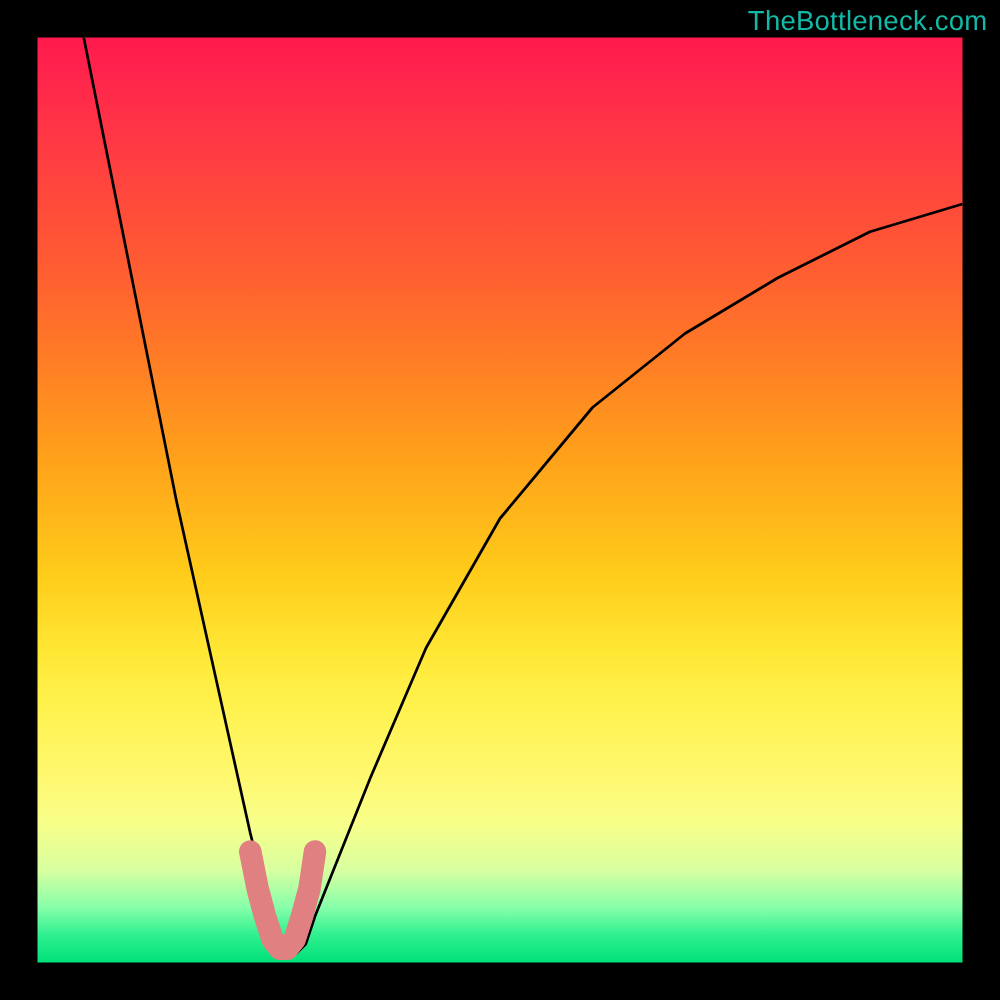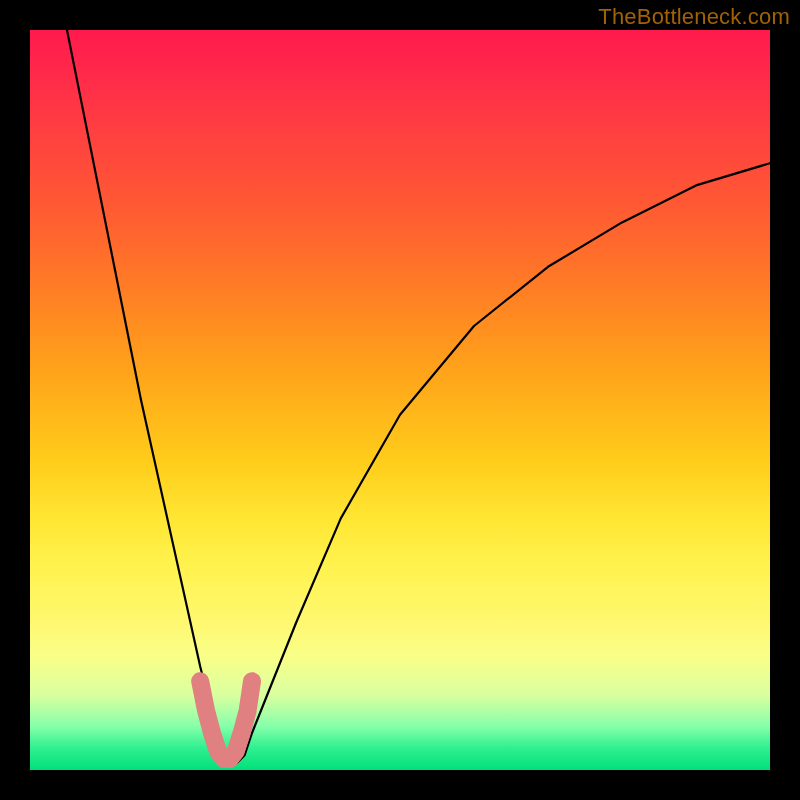--- a/index.html
+++ b/index.html
@@ -48,21 +48,21 @@
     position: absolute;
     left: 0;
     top: 0;
     width: 740px;
     height: 740px;
   }
   .watermark {
     position: absolute;
     top: 4px;
     right: 10px;
-    color: #a16207;
+    color: #14b8a6;
     font-size: 22px;
     letter-spacing: 0.2px;
     user-select: none;
   }
 </style>
 </head>
 <body>
 
 <div class="frame">
 

